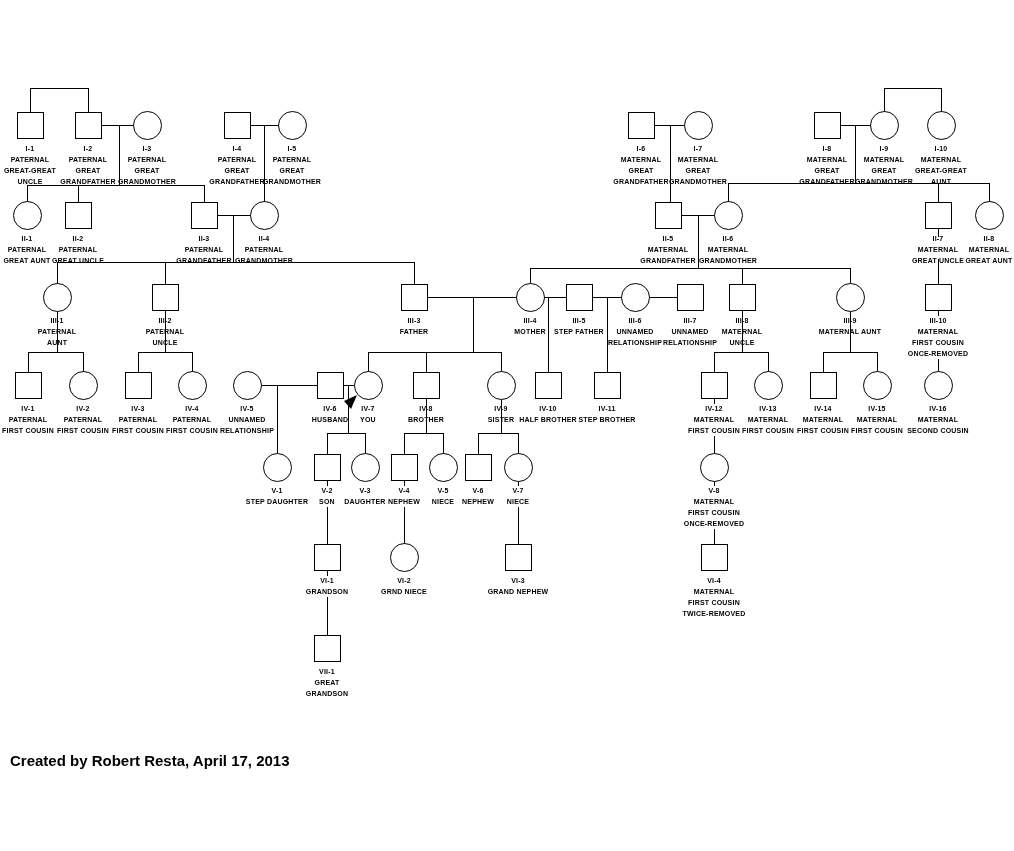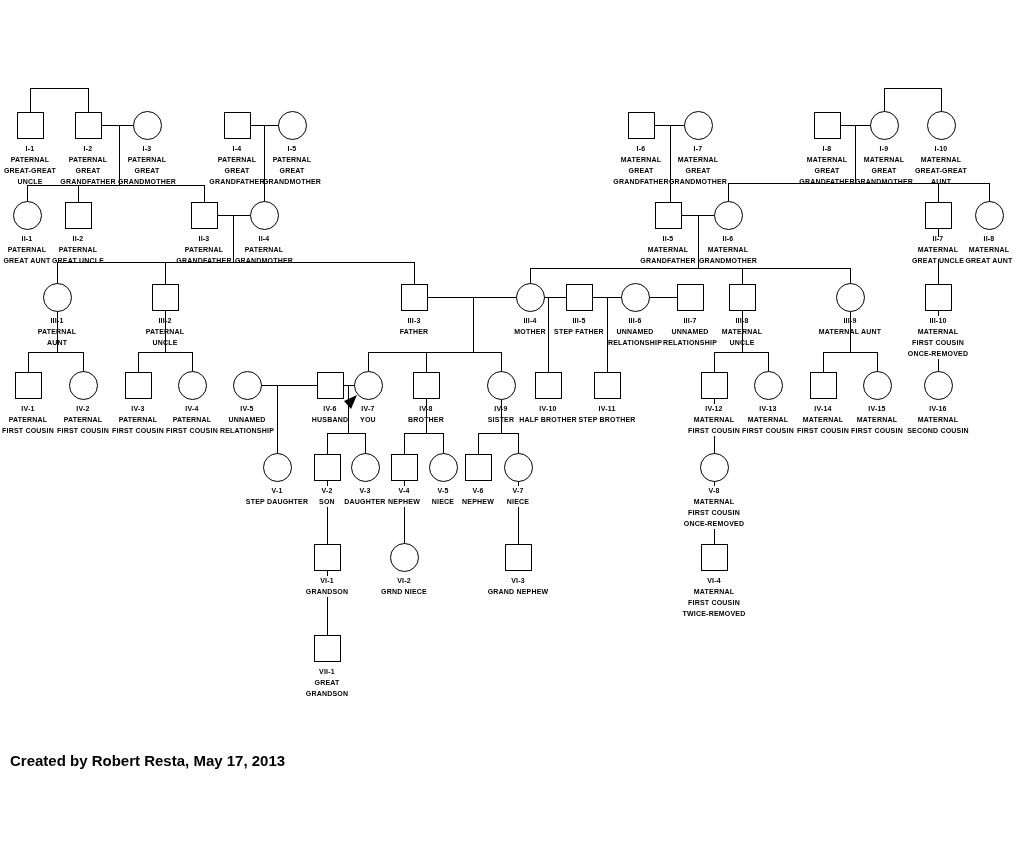--- a/index.html
+++ b/index.html
@@ -24,21 +24,21 @@
     font-family:"Liberation Sans",sans-serif;
   }
 </style>
 </head>
 <body>
 
 <div id="canvas">
   <svg id="proband-arrow" width="18" height="18" viewBox="0 0 18 18" style="left:341px;top:392px;">
     <polygon points="16,3 3,9 10,17" fill="#000000"></polygon>
   </svg>
-  <div id="footer-credit">Created by Robert Resta, May 17, 2013</div>
+  <div id="footer-credit">Created by Robert Resta, April 17, 2013</div>
 <div class="line" style="left: 30px; top: 88px; width: 59px; height: 1px; z-index: 1;"></div>
     <div class="line" style="left: 30px; top: 88px; width: 1px; height: 38px; z-index: 1;"></div>
     <div class="line" style="left: 88px; top: 88px; width: 1px; height: 38px; z-index: 1;"></div>
     <div class="line" style="left: 884px; top: 88px; width: 58px; height: 1px; z-index: 1;"></div>
     <div class="line" style="left: 884px; top: 88px; width: 1px; height: 38px; z-index: 1;"></div>
     <div class="line" style="left: 941px; top: 88px; width: 1px; height: 38px; z-index: 1;"></div>
     <div class="line" style="left: 88px; top: 125px; width: 60px; height: 1px; z-index: 1;"></div>
     <div class="line" style="left: 237px; top: 125px; width: 56px; height: 1px; z-index: 1;"></div>
     <div class="line" style="left: 641px; top: 125px; width: 58px; height: 1px; z-index: 1;"></div>
     <div class="line" style="left: 827px; top: 125px; width: 58px; height: 1px; z-index: 1;"></div>

